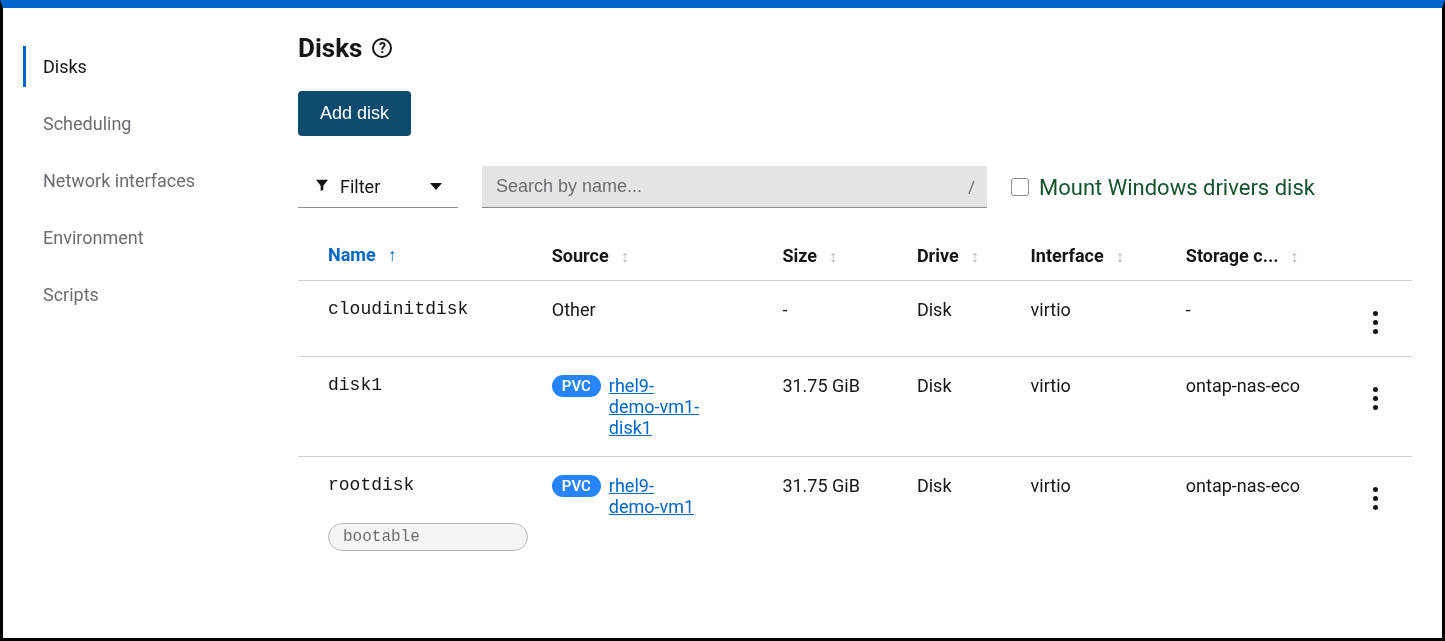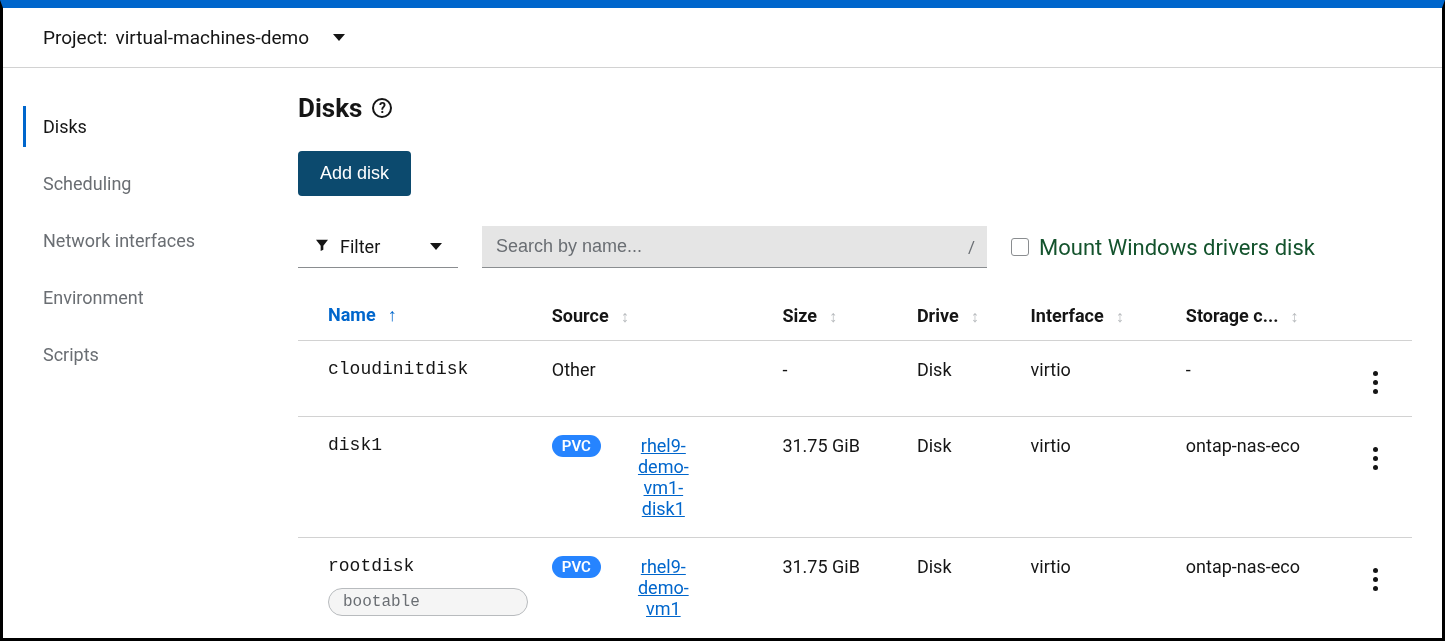--- a/index.html
+++ b/index.html
@@ -216,21 +216,21 @@
       font-weight: 600;
       margin-right: 4px;
     }
     .bootable-badge {
       display: inline-block;
       border: 1px solid #b8bbbe;
       color: #6a6e73;
       border-radius: 20px;
       padding: 4px 14px;
       font-size: 16px;
-      margin-top: 8px;
+      margin-top: 24px;
       background: #f5f5f5;
     }
     .kebab {
       text-align: right;
       padding-right: 30px !important;
       width: 50px;
     }
     .kebab-icon {
       display: inline-flex;
       flex-direction: column;
@@ -244,39 +244,33 @@
       background: #151515;
       border-radius: 50%;
     }
     .name-cell {
       display: flex;
       flex-direction: column;
       gap: 4px;
     }
     .source-cell {
       display: flex;
-      gap: 20px;
+      gap: 4px;
       align-items: flex-start;
       max-width: 150px;
-      text-align: center;
     }
     .source-link {
       color: #06c;
       word-break: break-word;
     }
   </style>
 </head>
 <body>
 
 <div class="frame">
-  <div class="project-bar">
-    <span>Project:</span>
-    <span>virtual-machines-demo</span>
-    <span class="caret-down"></span>
-  </div>
 
   <div class="content-area">
     <nav class="sidebar" id="sidebar">
         <div class="sidebar-item active"><span>Disks</span></div>
         <div class="sidebar-item"><span>Scheduling</span></div>
         <div class="sidebar-item"><span>Network interfaces</span></div>
         <div class="sidebar-item"><span>Environment</span></div>
         <div class="sidebar-item"><span>Scripts</span></div>
       </nav>
 

